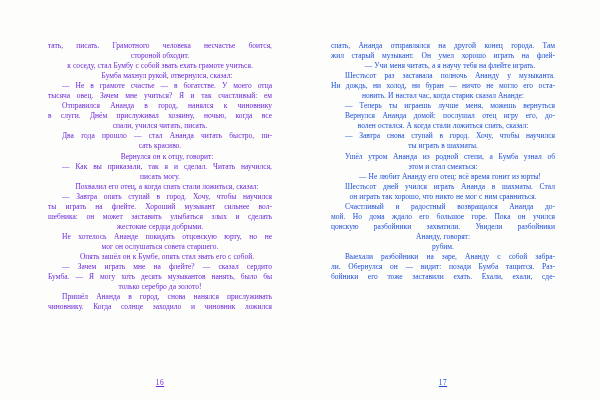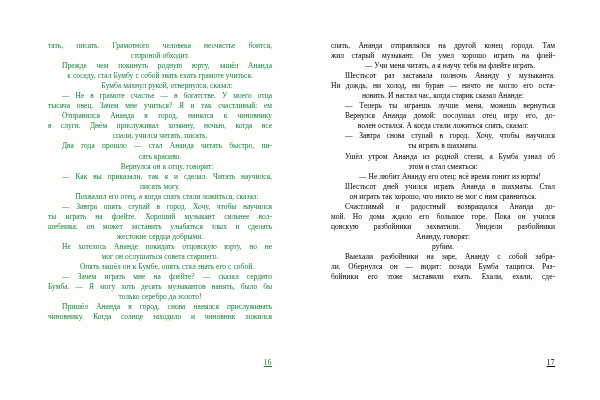--- a/index.html
+++ b/index.html
@@ -37,39 +37,38 @@
   }
   .page-text .line.jst {
     text-align: justify;
     text-align-last: justify;
   }
   .page-text .line.ind {
     text-indent: 14px;
   }
   .pagenum {
     position: absolute;
-    top: 317px;
+    top: 337px;
     left: 0;
     width: 100%;
-    text-align: right;
+    text-align: center;
     font-size: 7.3px;
     letter-spacing: 0.5px;
     text-decoration: underline;
   }
 </style>
 </head>
 <body style="background: rgb(253, 253, 252);">
 
 <div class="spread">
 
-  <div class="page" id="left-page" style="color: #15803d;">
+  <div class="page" id="left-page" style="color: #6d28d9;">
     <div class="page-text">
         <div class="line jst">тать, писать. Грамотного человека несчастье боится,</div>
         <div class="line">стороной обходит.</div>
-        <div class="line ind jst">Прежде чем покинуть родную юрту, зашёл Ананда</div>
         <div class="line">к соседу, стал Бумбу с собой звать ехать грамоте учиться.</div>
         <div class="line ind">Бумба махнул рукой, отвернулся, сказал:</div>
         <div class="line ind jst">— Не в грамоте счастье — в богатстве. У моего отца</div>
         <div class="line jst">тысяча овец. Зачем мне учиться? Я и так счастливый: ем</div>
         <div class="line ind jst">Отправился Ананда в город, нанялся к чиновнику</div>
         <div class="line jst">в слуги. Днём прислуживал хозяину, ночью, когда все</div>
         <div class="line">спали, учился читать, писать.</div>
         <div class="line ind jst">Два года прошло — стал Ананда читать быстро, пи-</div>
         <div class="line">сать красиво.</div>
         <div class="line ind">Вернулся он к отцу, говорит:</div>
@@ -85,21 +84,21 @@
         <div class="line ind">Опять зашёл он к Бумбе, опять стал звать его с собой.</div>
         <div class="line ind jst">— Зачем играть мне на флейте? — сказал сердито</div>
         <div class="line jst">Бумба. — Я могу хоть десять музыкантов нанять, было бы</div>
         <div class="line">только серебро да золото!</div>
         <div class="line ind jst">Пришёл Ананда в город, снова нанялся прислуживать</div>
         <div class="line jst">чиновнику. Когда солнце заходило и чиновник ложился</div>
       </div>
     <div class="pagenum">16</div>
   </div>
 
-  <div class="page" id="right-page" style="color: #000000;">
+  <div class="page" id="right-page" style="color: #1d4ed8;">
     <div class="page-text">
         <div class="line jst">спать, Ананда отправлялся на другой конец города. Там</div>
         <div class="line jst">жил старый музыкант. Он умел хорошо играть на флей-</div>
         <div class="line ind">— Учи меня читать, а я научу тебя на флейте играть.</div>
         <div class="line ind jst">Шестьсот раз заставала полночь Ананду у музыканта.</div>
         <div class="line jst">Ни дождь, ни холод, ни буран — ничто не могло его оста-</div>
         <div class="line">новить. И настал час, когда старик сказал Ананде:</div>
         <div class="line ind jst">— Теперь ты играешь лучше меня, можешь вернуться</div>
         <div class="line ind jst">Вернулся Ананда домой: послушал отец игру его, до-</div>
         <div class="line">волен остался. А когда стали ложиться спать, сказал:</div>

